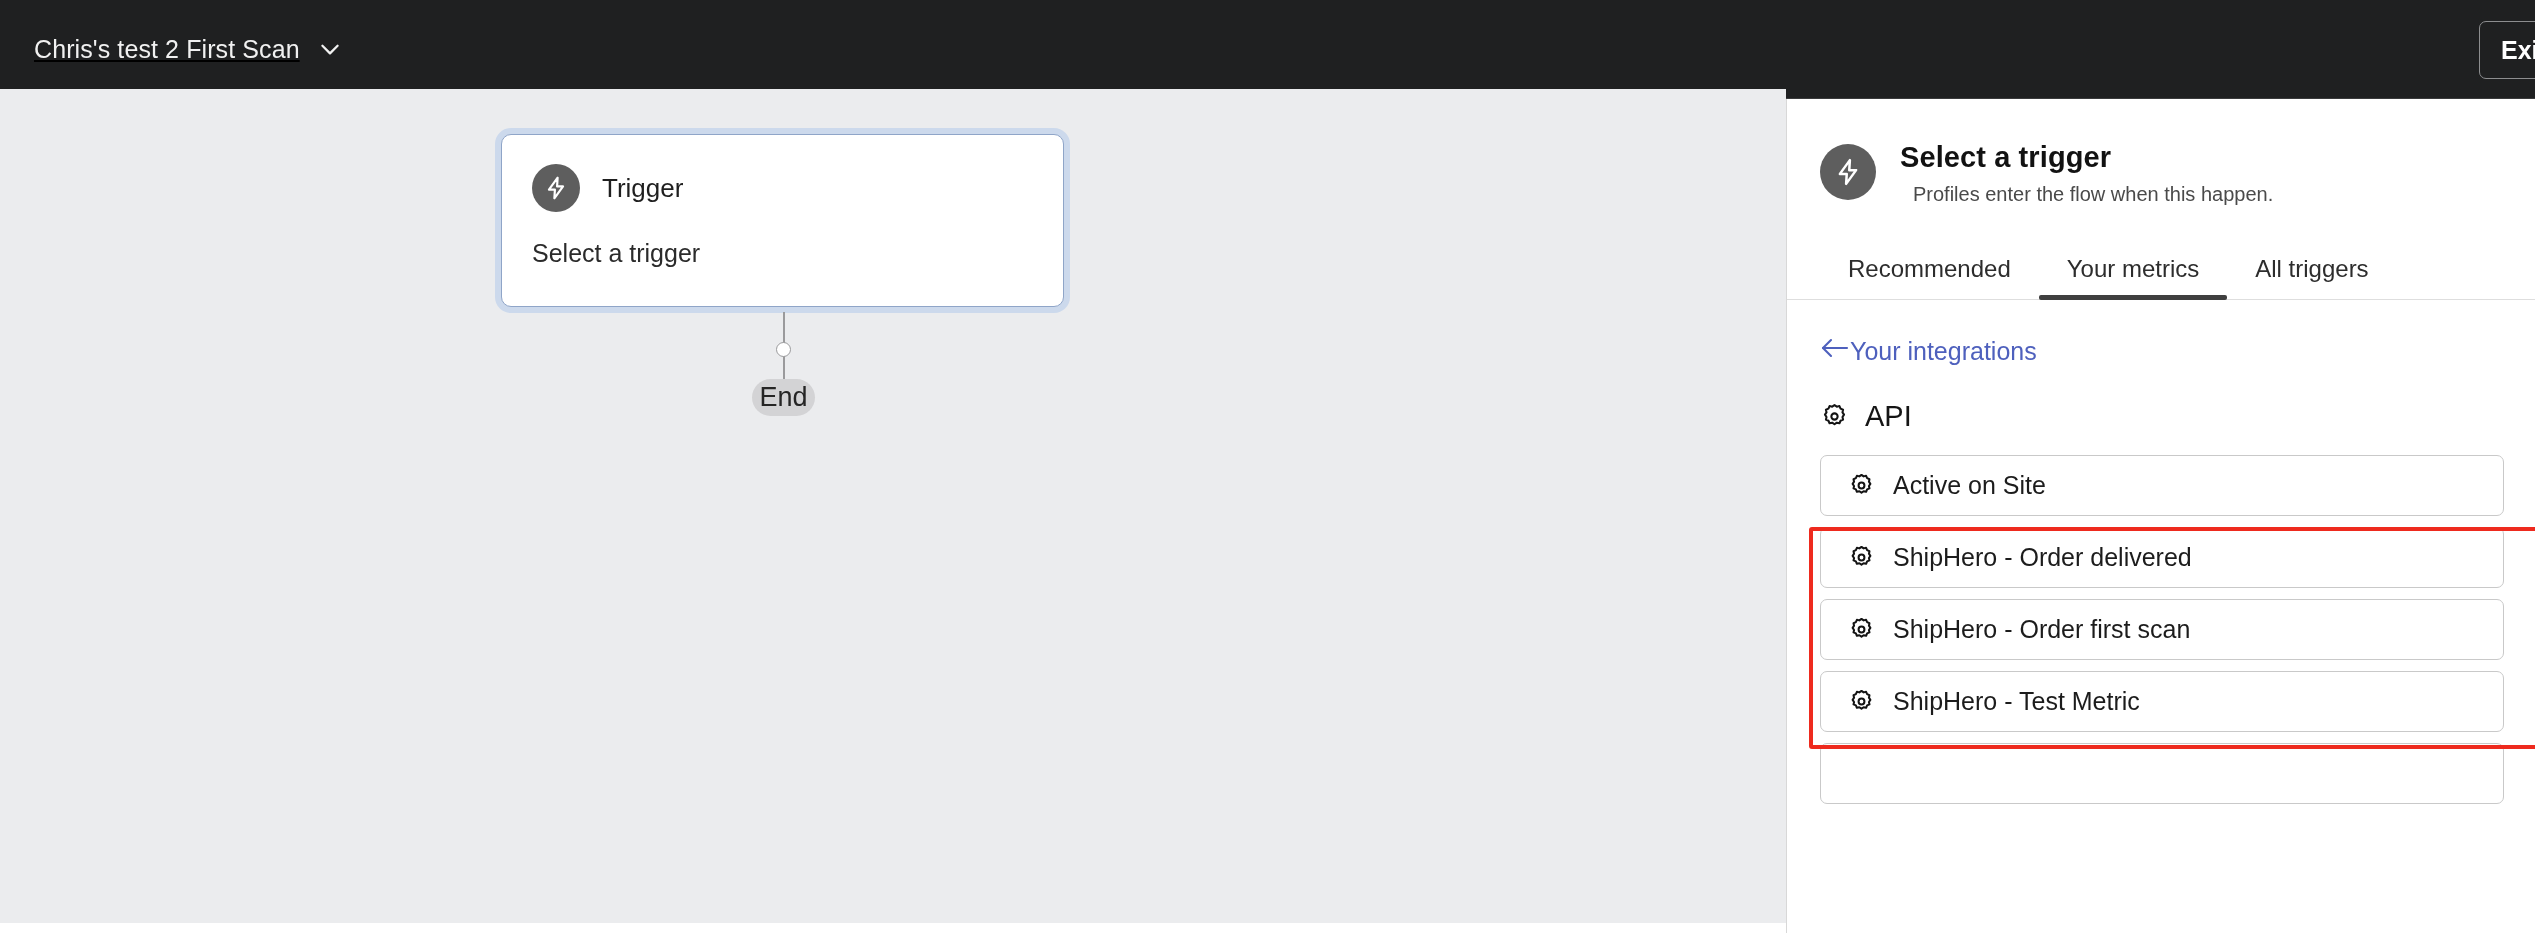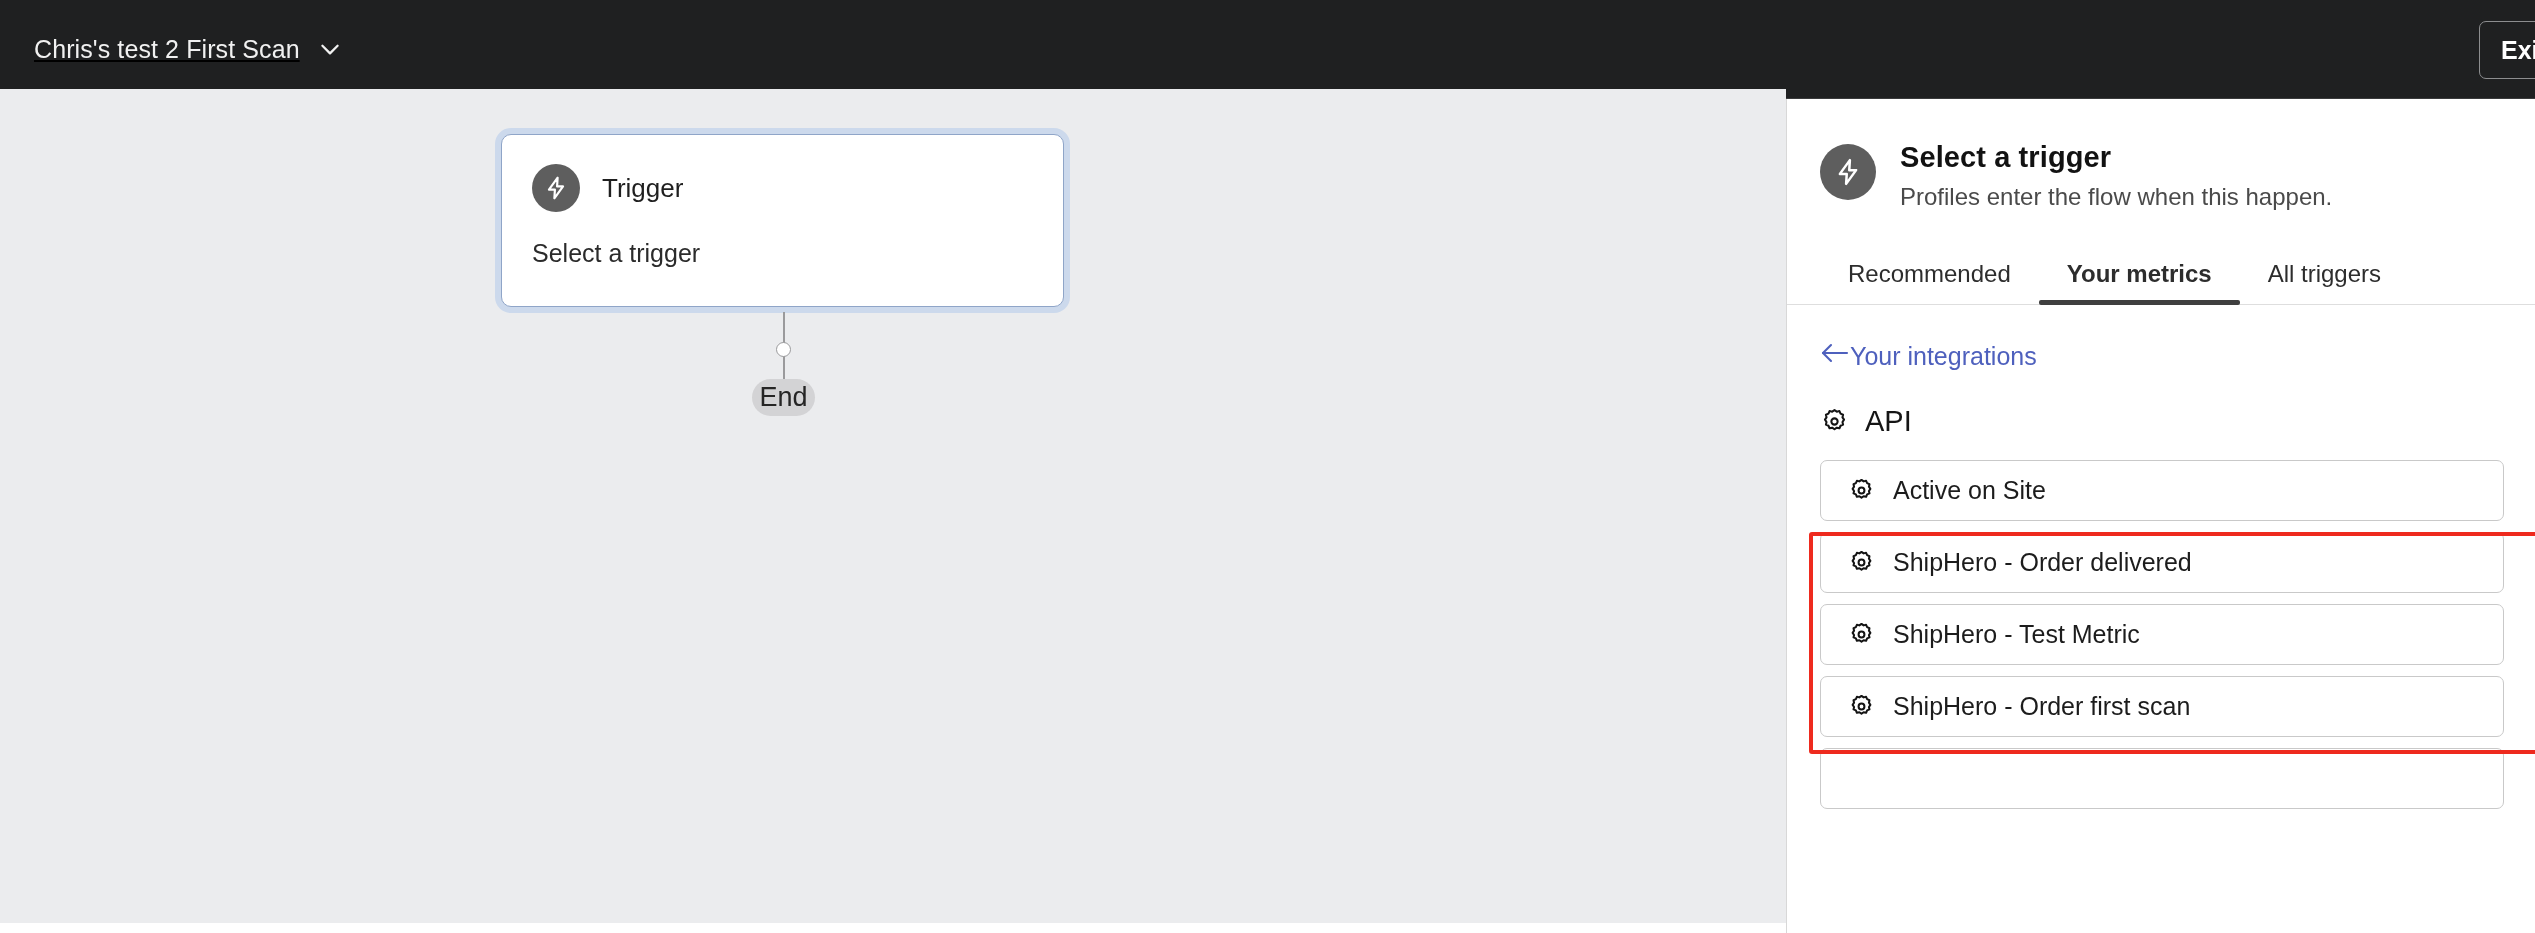--- a/index.html
+++ b/index.html
@@ -93,32 +93,32 @@
     overflow: hidden;
   }
   .panel-head { display: flex; align-items: flex-start; gap: 24px; padding: 42px 0 0 33px; }
   .panel-bolt {
     width: 56px; height: 56px; border-radius: 50%;
     background: #5e5e5e; flex: 0 0 56px;
     display: flex; align-items: center; justify-content: center;
     margin-top: 3px;
   }
   .panel-h-text h1 { font-size: 29px; font-weight: 700; color: #121212; letter-spacing: .1px; }
-  .panel-h-text p { margin-top: 9px; font-size: 24px; color: #4a4a4a; font-weight: 400; }
+  .panel-h-text p { margin-top: 9px; font-size: 20px; color: #4a4a4a; font-weight: 400; margin-left: 13px; }
 
   .tabs {
     position: relative; display: flex; align-items: flex-end;
     gap: 0; margin-top: 30px; padding-left: 33px;
     border-bottom: 1px solid #dedede; height: 64px;
   }
   .tab {
     font-size: 24px; color: #2d2d2d; padding: 0 28px 16px 28px;
     cursor: pointer; position: relative; white-space: nowrap;
   }
-  .tab.active { font-weight: 700; margin-top: 10px; }
+  .tab.active { font-weight: 400; margin-top: 10px; }
   .tab.active::after {
     content: ""; position: absolute; left: 0; right: 0; bottom: -1px;
     height: 5px; background: #3f3f3f; border-radius: 2px;
   }
 
   .back-link {
     display: flex; align-items: center; 
     margin: 36px 0 0 33px; cursor: pointer; width: max-content;
   }
   .back-link span { font-size: 25px; color: #4e60bd; font-weight: 400; }
@@ -254,31 +254,31 @@
         <span class="label">ShipHero - Order delivered</span>
       </div>
 
       <div class="metric-card">
         <span>
           <svg class="gear" viewBox="0 0 24 24" fill="none" stroke="#141414" stroke-width="1.8" stroke-linejoin="round">
             <path d="M12 2.6l1.9 1.3 2.2-.5 .9 2.1 2.1 .9-.5 2.2 1.3 1.9-1.3 1.9 .5 2.2-2.1 .9-.9 2.1-2.2-.5-1.9 1.3-1.9-1.3-2.2 .5-.9-2.1-2.1-.9 .5-2.2-1.3-1.9 1.3-1.9-.5-2.2 2.1-.9 .9-2.1 2.2 .5z"></path>
             <circle cx="12" cy="12" r="2.6"></circle>
           </svg>
         </span>
+        <span class="label">ShipHero - Order first scan</span>
+      </div>
+
+      <div class="metric-card">
+        <span>
+          <svg class="gear" viewBox="0 0 24 24" fill="none" stroke="#141414" stroke-width="1.8" stroke-linejoin="round">
+            <path d="M12 2.6l1.9 1.3 2.2-.5 .9 2.1 2.1 .9-.5 2.2 1.3 1.9-1.3 1.9 .5 2.2-2.1 .9-.9 2.1-2.2-.5-1.9 1.3-1.9-1.3-2.2 .5-.9-2.1-2.1-.9 .5-2.2-1.3-1.9 1.3-1.9-.5-2.2 2.1-.9 .9-2.1 2.2 .5z"></path>
+            <circle cx="12" cy="12" r="2.6"></circle>
+          </svg>
+        </span>
         <span class="label">ShipHero - Test Metric</span>
-      </div>
-
-      <div class="metric-card">
-        <span>
-          <svg class="gear" viewBox="0 0 24 24" fill="none" stroke="#141414" stroke-width="1.8" stroke-linejoin="round">
-            <path d="M12 2.6l1.9 1.3 2.2-.5 .9 2.1 2.1 .9-.5 2.2 1.3 1.9-1.3 1.9 .5 2.2-2.1 .9-.9 2.1-2.2-.5-1.9 1.3-1.9-1.3-2.2 .5-.9-2.1-2.1-.9 .5-2.2-1.3-1.9 1.3-1.9-.5-2.2 2.1-.9 .9-2.1 2.2 .5z"></path>
-            <circle cx="12" cy="12" r="2.6"></circle>
-          </svg>
-        </span>
-        <span class="label">ShipHero - Order first scan</span>
       </div>
 
       <div class="metric-card">
         <span class="label"></span>
       </div>
 
       <div class="highlight-box"></div>
     </div>
 
   </div>

